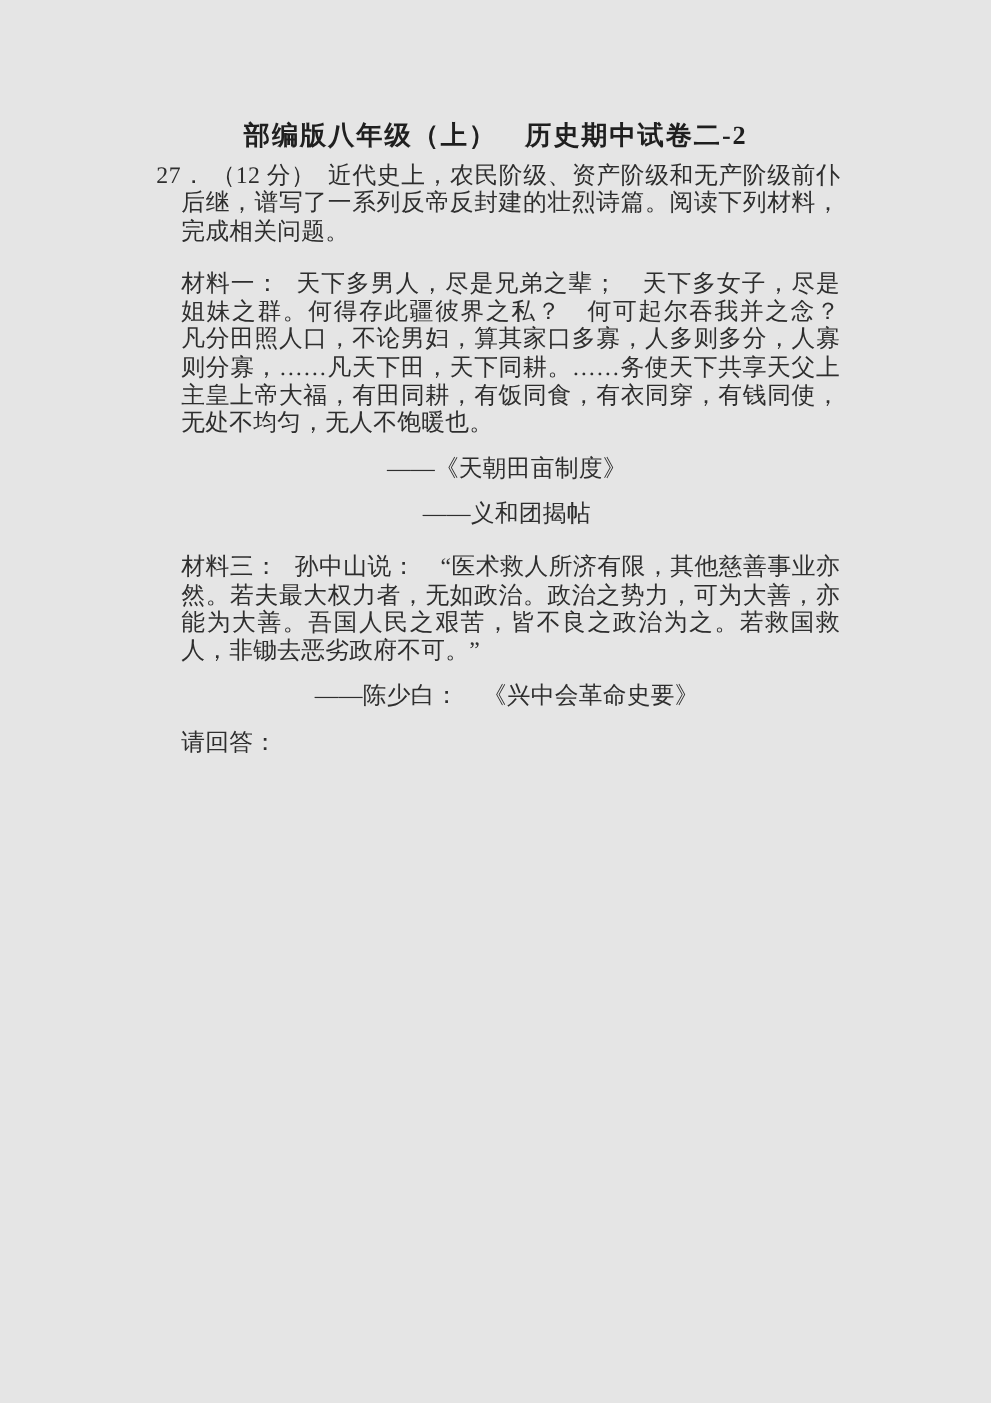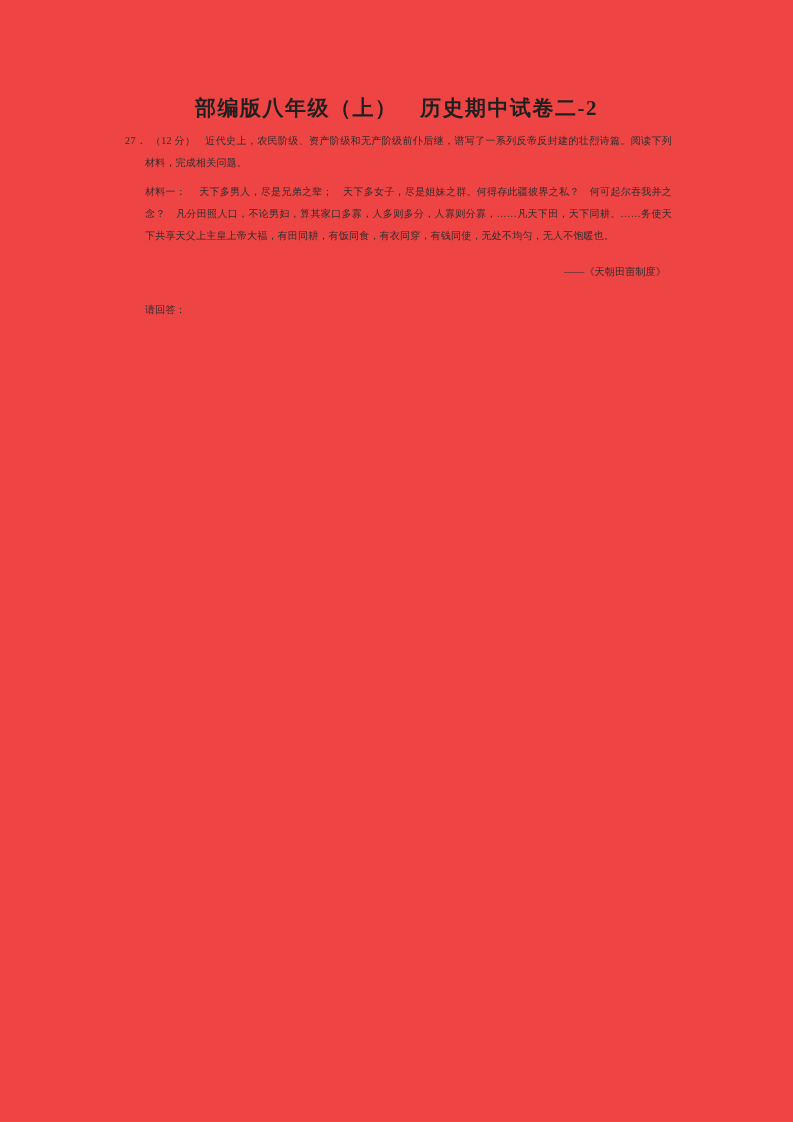--- a/index.html
+++ b/index.html
@@ -9,57 +9,57 @@
   }
   body {
     width: 793px;
     height: 1122px;
     overflow: hidden;
   }
   .page {
     position: relative;
     width: 793px;
     height: 1122px;
-    background: #ef4444;
+    background: #e5e5e5;
     font-family: "Liberation Serif", "DejaVu Serif", serif;
     color: #2e2e2e;
   }
   .doc-title {
     margin: 0;
     padding-top: 94px;
     text-align: center;
     font-size: 21px;
     font-weight: bold;
     letter-spacing: 1.5px;
     color: #1f1f1f;
     line-height: 28px;
   }
   .content {
     width: 547px;
     margin-left: 125px;
     margin-top: 8px;
-    font-size: 10px;
+    font-size: 19px;
     line-height: 22.3px;
     text-align: justify;
     letter-spacing: 0.2px;
   }
   .q-intro {
     margin: 0;
     padding-left: 20px;
     text-indent: -20px;
   }
   .q-number { letter-spacing: 0.5px; }
   .q-score { margin-left: 4px; margin-right: 10px; }
   .material-body {
-    margin: 6px 0 0 20px;
+    margin: 20px 0 0 20px;
   }
   .material-label { margin-right: 13px; }
   .material-source {
     margin: 14px 6px 0 20px;
-    text-align: right;
+    text-align: center;
     text-indent: 0;
   }
   .answer-prompt {
     margin: 15px 0 0 20px;
     text-align: left;
   }
   .sub-question {
     margin: 20px 0 0 20px;
   }
 </style>
@@ -77,22 +77,29 @@
     </p>
 
     <div>
       <p class="material-body">
         <span class="material-label">材料一：</span><span>天下多男人，尽是兄弟之辈；　天下多女子，尽是姐妹之群。何得存此疆彼界之私？　何可起尔吞我并之念？　凡分田照人口，不论男妇，算其家口多寡，人多则多分，人寡则分寡，……凡天下田，天下同耕。……务使天下共享天父上主皇上帝大福，有田同耕，有饭同食，有衣同穿，有钱同使，无处不均匀，无人不饱暖也。</span>
       </p>
       <p class="material-source">——《天朝田亩制度》</p>
     </div>
 
     <div>
+      <p class="material-source">——义和团揭帖</p>
     </div>
 
+    <div>
+      <p class="material-body">
+        <span class="material-label">材料三：</span><span>孙中山说：　“医术救人所济有限，其他慈善事业亦然。若夫最大权力者，无如政治。政治之势力，可为大善，亦能为大善。吾国人民之艰苦，皆不良之政治为之。若救国救人，非锄去恶劣政府不可。”</span>
+      </p>
+      <p class="material-source">——陈少白：　《兴中会革命史要》</p>
+    </div>
 
     <div>
     </div>
 
     <p class="answer-prompt">请回答：</p>
 
 
   </div>
 </div>
 

